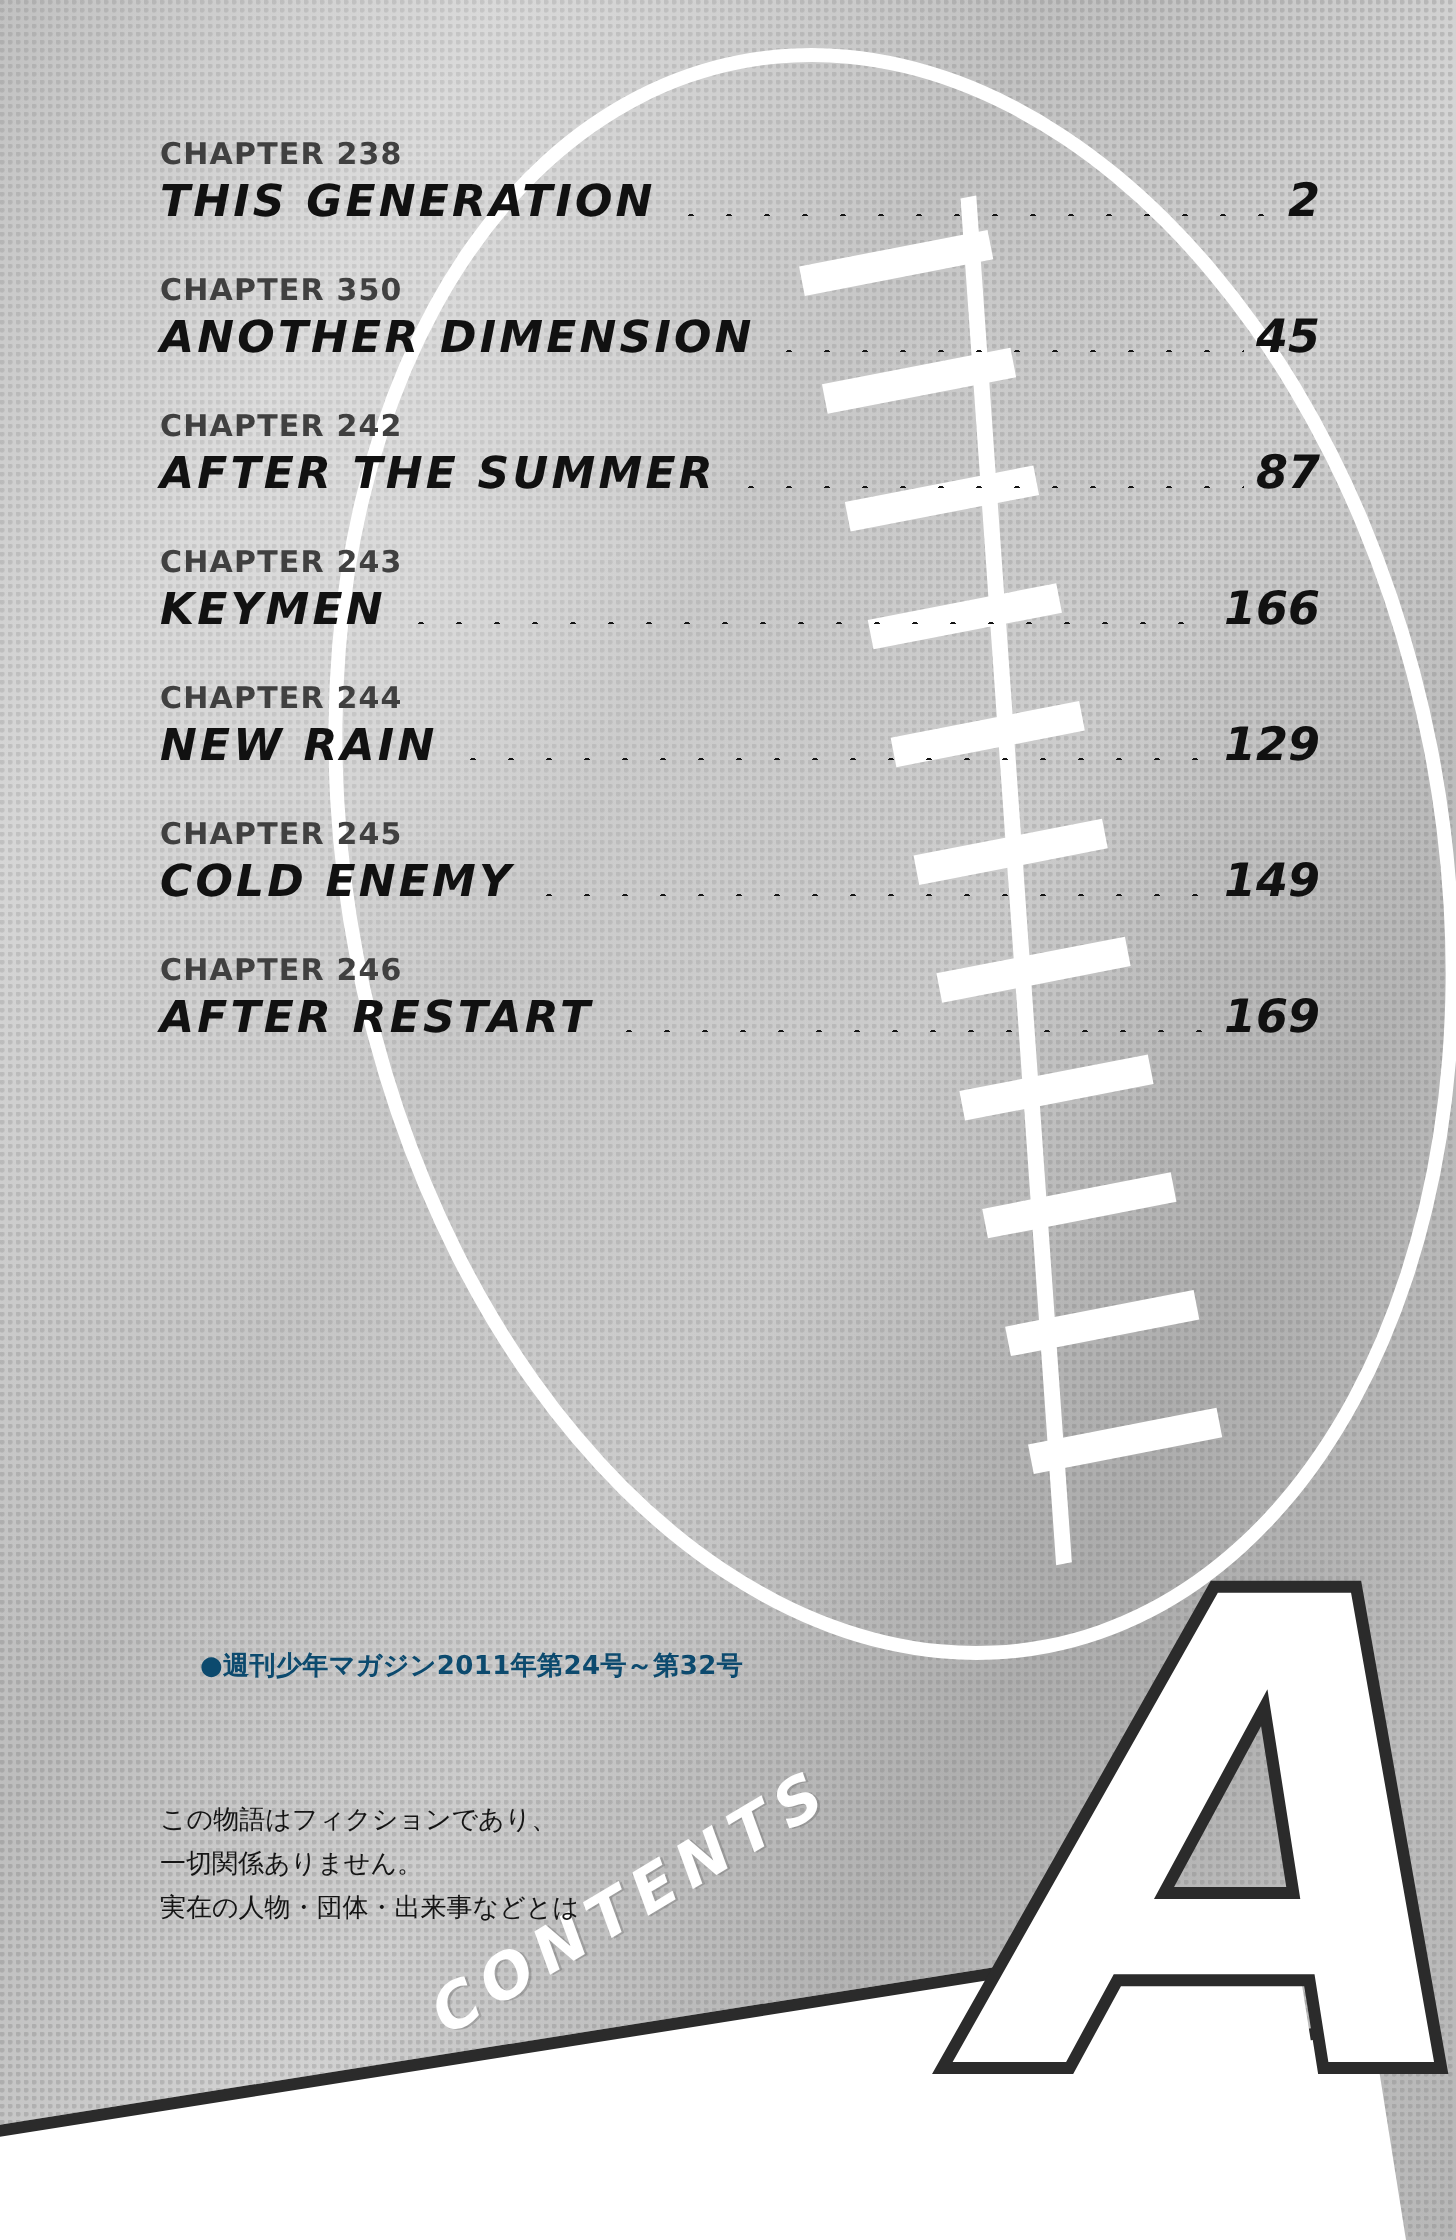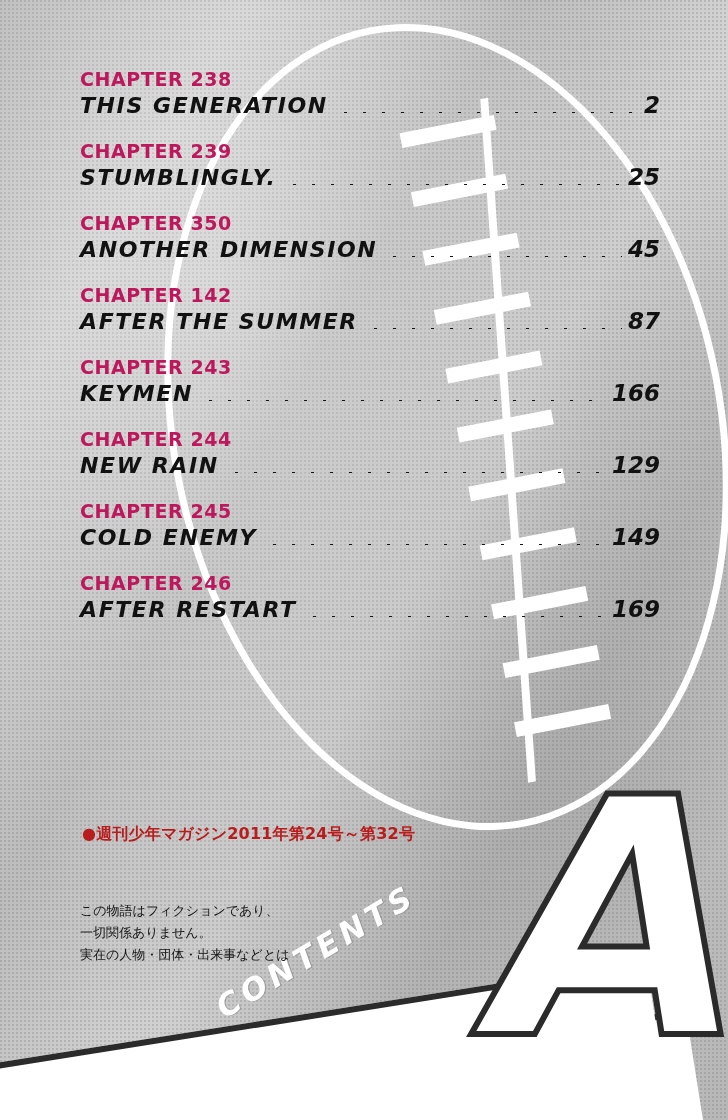--- a/index.html
+++ b/index.html
@@ -135,24 +135,24 @@
     position: absolute;
     left: 80px;
     top: 68px;
     width: 580px;
   }
   .toc-entry {
     margin-bottom: 22px;
   }
   .chapter-label {
     font-family: "DejaVu Sans", sans-serif;
-    font-size: 19px;
+    font-size: 15px;
     font-weight: 700;
     letter-spacing: 0.6px;
-    color: #be185d;
+    color: #404040;
     margin-bottom: 2px;
   }
   .title-row {
     display: flex;
     align-items: baseline;
     width: 100%;
   }
   .chapter-title {
     font-family: "DejaVu Sans", sans-serif;
     font-style: italic;
@@ -177,26 +177,26 @@
     font-style: italic;
     font-weight: 700;
     font-size: 23px;
     color: #111111;
     white-space: nowrap;
   }
 
   
   .source-note {
     position: absolute;
-    left: 82px;
+    left: 100px;
     top: 824px;
     font-family: "DejaVu Sans", sans-serif;
-    font-size: 16px;
-    font-weight: 700;
-    color: #b91c1c;
+    font-size: 13px;
+    font-weight: 700;
+    color: #0c4a6e;
     letter-spacing: 0.2px;
   }
   .disclaimer {
     position: absolute;
     left: 80px;
     top: 900px;
     font-family: "DejaVu Sans", sans-serif;
     font-size: 13px;
     line-height: 22px;
     color: #151515;
@@ -237,41 +237,33 @@
 
     <div class="toc-entry">
       <div class="chapter-label">CHAPTER 238</div>
       <div class="title-row">
         <span class="chapter-title">THIS GENERATION</span>
         <span class="dots"></span>
         <span class="page-num">2</span>
       </div>
     </div>
 
-    <div class="toc-entry">
-      <div class="chapter-label">CHAPTER 239</div>
-      <div class="title-row">
-        <span class="chapter-title">STUMBLINGLY.</span>
-        <span class="dots"></span>
-        <span class="page-num">25</span>
-      </div>
-    </div>
 
     <div class="toc-entry">
       <div class="chapter-label">CHAPTER 350</div>
       <div class="title-row">
         <span class="chapter-title">ANOTHER DIMENSION</span>
         <span class="dots"></span>
         <span class="page-num">45</span>
       </div>
     </div>
 
 
     <div class="toc-entry">
-      <div class="chapter-label">CHAPTER 142</div>
+      <div class="chapter-label">CHAPTER 242</div>
       <div class="title-row">
         <span class="chapter-title">AFTER THE SUMMER</span>
         <span class="dots"></span>
         <span class="page-num">87</span>
       </div>
     </div>
 
     <div class="toc-entry">
       <div class="chapter-label">CHAPTER 243</div>
       <div class="title-row">

